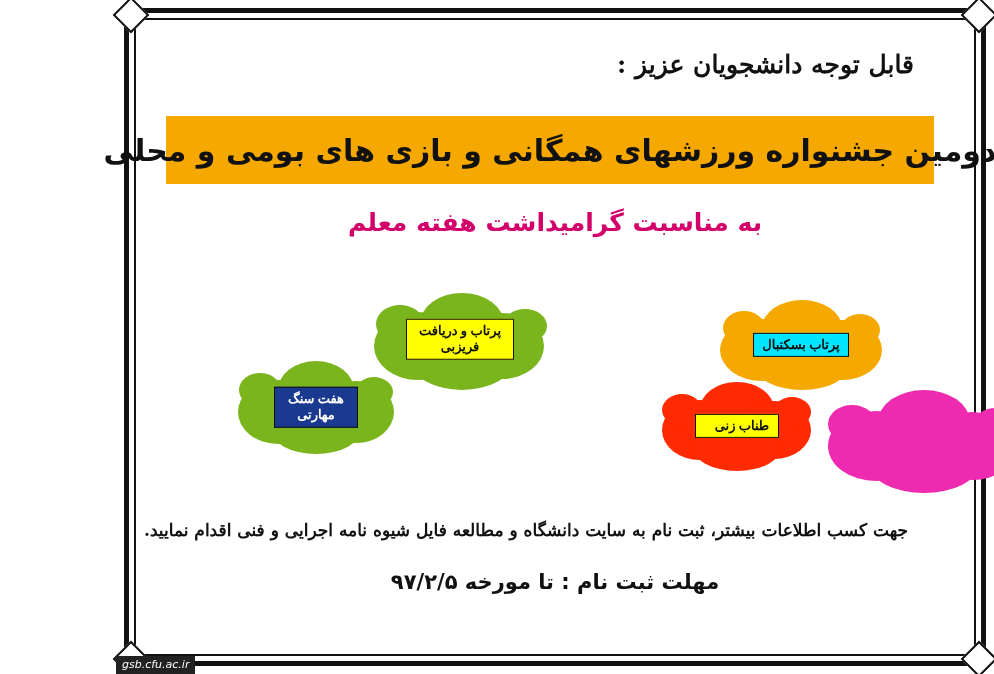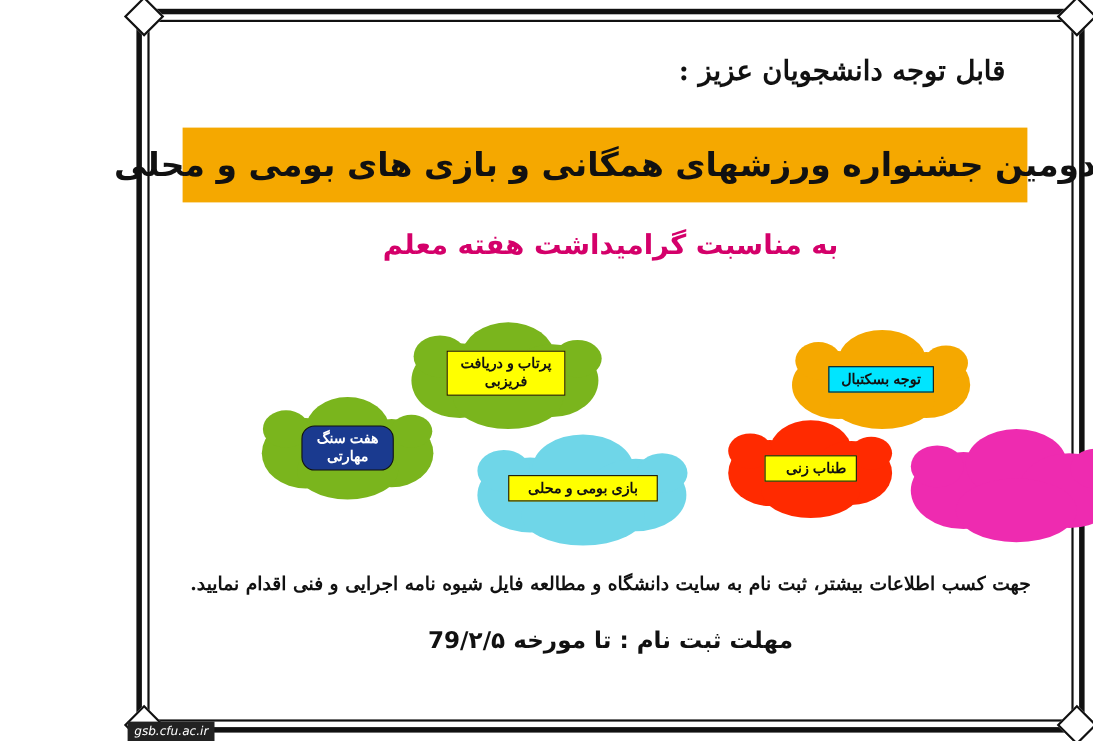--- a/index.html
+++ b/index.html
@@ -128,35 +128,35 @@
   .cloud svg {
     display: block;
   }
   .cloud .label {
     position: absolute;
     left: 50%;
     top: 50%;
     transform: translate(-50%, -50%);
     padding: 3px 6px;
     border: 1px solid #111111;
-    font-family: Liberation Sans, sans-serif;
+    font-family: Liberation Serif, serif;
     font-size: 13px;
     font-weight: bold;
     line-height: 1.25;
     text-align: center;
     white-space: pre-line;
     box-sizing: border-box;
   }
 
   .footer-note {
     position: absolute;
     top: 492px;
     left: 0;
     right: 0;
-    text-align: center;
+    text-align: left;
     font-family: "DejaVu Serif", serif;
     font-size: 17px;
     font-weight: bold;
     color: #111111;
   }
   .deadline {
     position: absolute;
     top: 542px;
     left: 0;
     right: 0;
@@ -225,51 +225,38 @@
         <svg width="166" height="102" viewBox="0 0 166 102" aria-hidden="true">
           <g fill="#f5a800">
             <ellipse cx="44" cy="56" rx="42" ry="31"></ellipse>
             <ellipse cx="84" cy="34" rx="40" ry="28"></ellipse>
             <ellipse cx="124" cy="56" rx="40" ry="30"></ellipse>
             <ellipse cx="84" cy="70" rx="48" ry="26"></ellipse>
             <ellipse cx="26" cy="34" rx="21" ry="17"></ellipse>
             <ellipse cx="142" cy="36" rx="20" ry="16"></ellipse>
           </g>
         </svg>
-        <span class="label" style="background:#00e5ff; color:#111111; width:96px;">توجه بسکتبال</span>
+        <span class="label" style="background:#00e5ff; color:#111111; width:96px;">پرتاب بسکتبال</span>
       </div>
 
       <div class="cloud" style="left:92px; top:100px; width:160px; height:106px;">
         <svg width="160" height="106" viewBox="0 0 160 106" aria-hidden="true">
           <g fill="#7ab51d">
             <ellipse cx="42" cy="58" rx="40" ry="32"></ellipse>
             <ellipse cx="80" cy="36" rx="38" ry="29"></ellipse>
             <ellipse cx="120" cy="58" rx="38" ry="31"></ellipse>
             <ellipse cx="80" cy="74" rx="46" ry="26"></ellipse>
             <ellipse cx="24" cy="36" rx="21" ry="17"></ellipse>
             <ellipse cx="138" cy="38" rx="19" ry="15"></ellipse>
           </g>
         </svg>
-        <span class="label" style="background:#1a3a8f; color:#ffffff; width:84px;border-radius:12px;">هفت سنگ
+        <span class="label" style="background:#1a3a8f; color:#ffffff; width:84px;">هفت سنگ
 مهارتی</span>
       </div>
 
-      <div class="cloud" style="left:286px; top:134px; width:200px; height:112px;">
-        <svg width="200" height="112" viewBox="0 0 200 112" aria-hidden="true">
-          <g fill="#6fd6e8">
-            <ellipse cx="52" cy="62" rx="48" ry="34"></ellipse>
-            <ellipse cx="100" cy="38" rx="46" ry="31"></ellipse>
-            <ellipse cx="148" cy="62" rx="46" ry="33"></ellipse>
-            <ellipse cx="100" cy="80" rx="56" ry="28"></ellipse>
-            <ellipse cx="28" cy="40" rx="24" ry="19"></ellipse>
-            <ellipse cx="172" cy="42" rx="23" ry="18"></ellipse>
-          </g>
-        </svg>
-        <span class="label" style="background:#ffff00; color:#111111; width:136px;">بازی بومی و محلی</span>
-      </div>
 
       <div class="cloud" style="left:516px; top:122px; width:154px; height:100px;">
         <svg width="154" height="100" viewBox="0 0 154 100" aria-hidden="true">
           <g fill="#ff2a00">
             <ellipse cx="40" cy="54" rx="38" ry="30"></ellipse>
             <ellipse cx="77" cy="33" rx="37" ry="27"></ellipse>
             <ellipse cx="114" cy="54" rx="37" ry="29"></ellipse>
             <ellipse cx="77" cy="70" rx="45" ry="25"></ellipse>
             <ellipse cx="22" cy="34" rx="20" ry="16"></ellipse>
             <ellipse cx="132" cy="36" rx="19" ry="15"></ellipse>
@@ -288,19 +275,19 @@
             <ellipse cx="26" cy="42" rx="24" ry="19"></ellipse>
             <ellipse cx="170" cy="44" rx="23" ry="18"></ellipse>
           </g>
         </svg>
       </div>
 
     </div>
 
     <div class="footer-note">جهت کسب اطلاعات بیشتر، ثبت نام به سایت دانشگاه و مطالعه فایل شیوه نامه اجرایی و فنی اقدام نمایید.</div>
 
-    <div class="deadline">مهلت ثبت نام : تا مورخه 79/۲/۵</div>
+    <div class="deadline">مهلت ثبت نام : تا مورخه ۹۷/۲/۵</div>
 
   </div>
 
   <div class="watermark">gsb.cfu.ac.ir</div>
 
 </div>
 
 </body></html>

